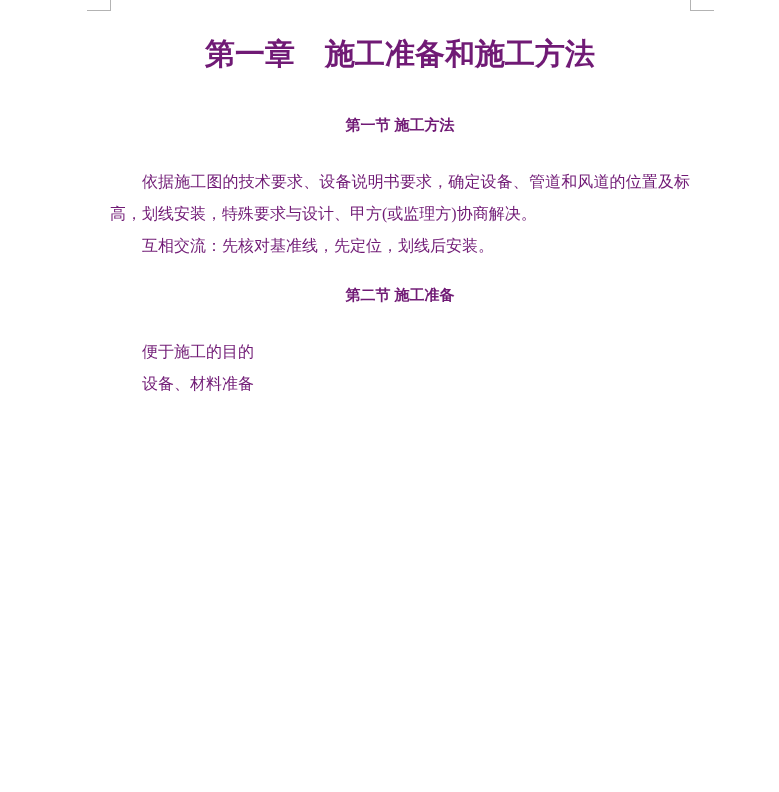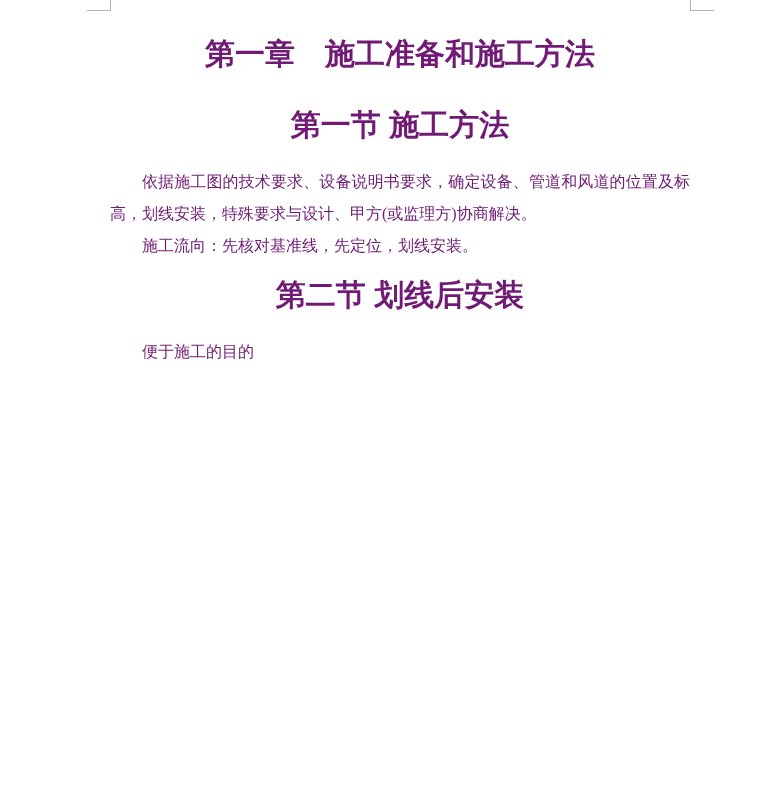--- a/index.html
+++ b/index.html
@@ -45,21 +45,21 @@
     padding-top: 34px;
     font-size: 30px;
     line-height: 40px;
     font-weight: bold;
     text-align: center;
     font-family: "Liberation Serif", "DejaVu Serif", serif;
     white-space: pre;
   }
   h2.section-heading {
     margin: 0;
-    font-size: 30px;
+    font-size: 15px;
     line-height: 26px;
     font-weight: bold;
     text-align: center;
     font-family: "Liberation Sans", "DejaVu Sans", sans-serif;
   }
   h2.section-heading.first {
     padding-top: 38px;
   }
   h2.section-heading.second {
     padding-top: 20px;
@@ -85,23 +85,24 @@
   <div class="crop-mark right"></div>
 
   <div class="content">
 
     <h1 class="chapter-title">第一章　施工准备和施工方法</h1>
 
     <h2 class="section-heading first">第一节 施工方法</h2>
 
     <p class="body-para first-after-heading">依据施工图的技术要求、设备说明书要求，确定设备、管道和风道的位置及标高，划线安装，特殊要求与设计、甲方(或监理方)协商解决。</p>
 
-    <p class="body-para">施工流向：先核对基准线，先定位，划线安装。</p>
+    <p class="body-para">互相交流：先核对基准线，先定位，划线后安装。</p>
 
-    <h2 class="section-heading second">第二节 划线后安装</h2>
+    <h2 class="section-heading second">第二节 施工准备</h2>
 
     <p class="body-para first-after-heading">便于施工的目的</p>
 
 
+    <p class="body-para">设备、材料准备</p>
 
 
   </div>
 </div>
 
 </body></html>

